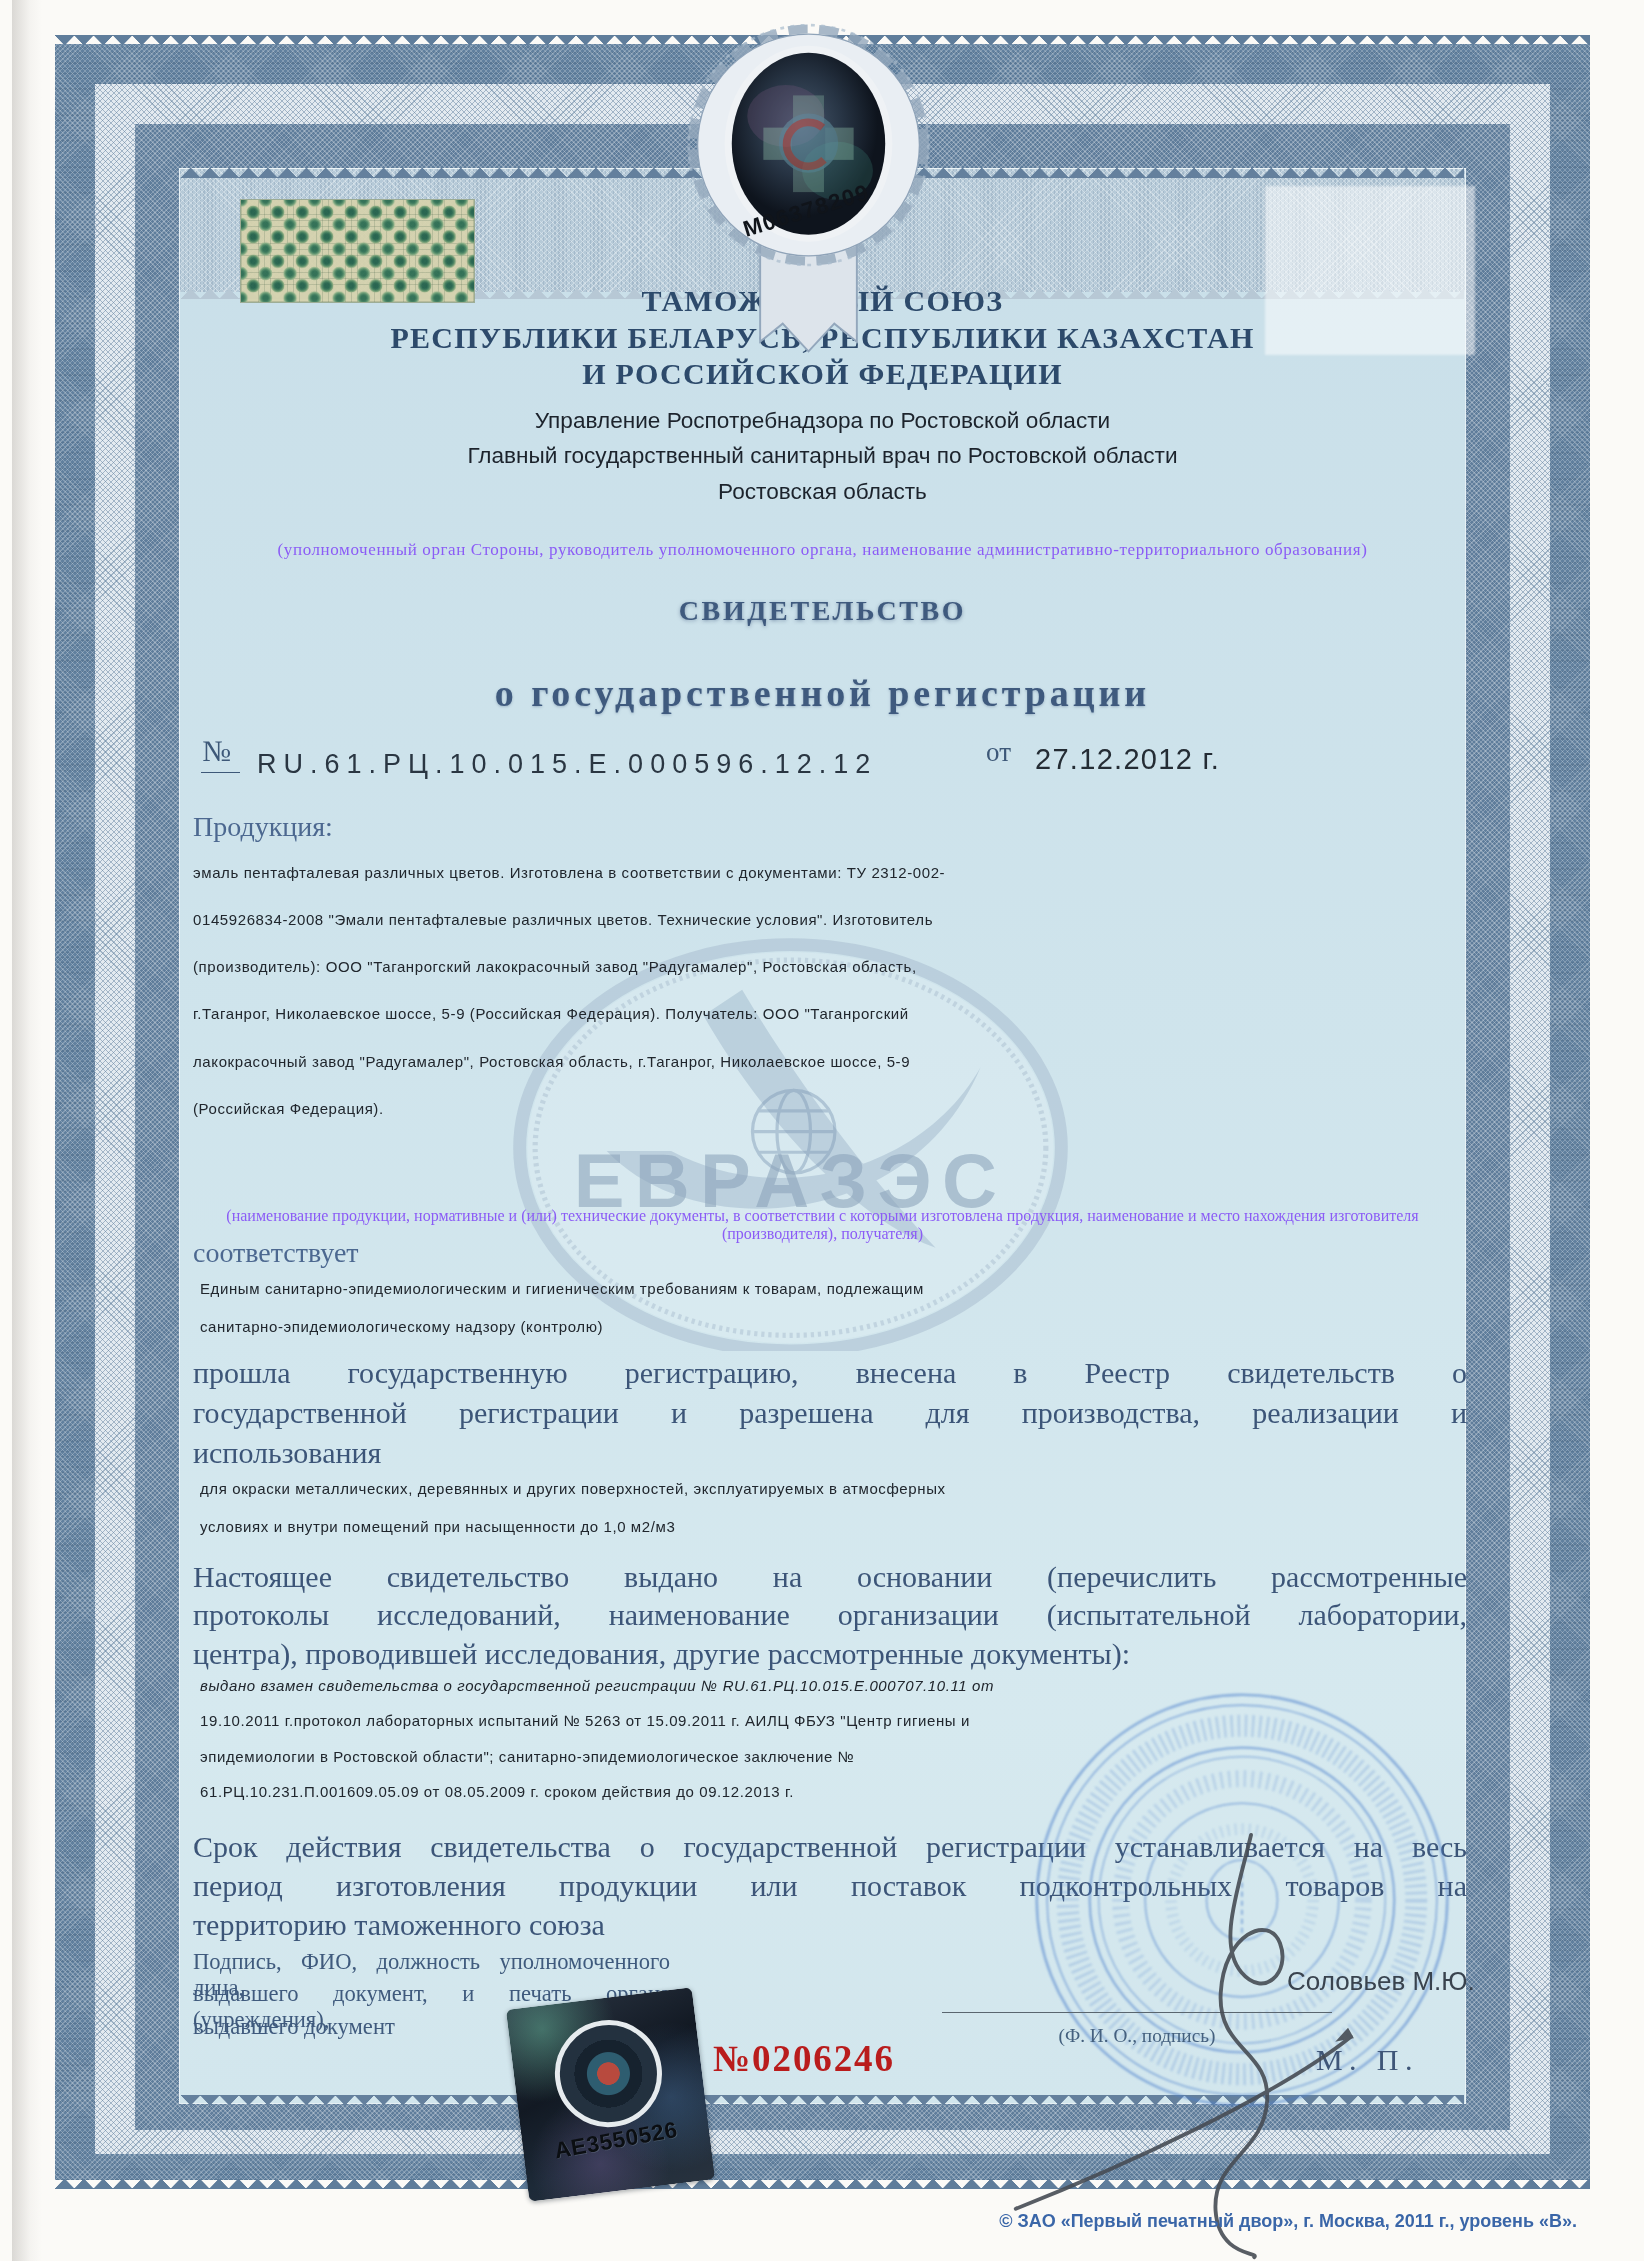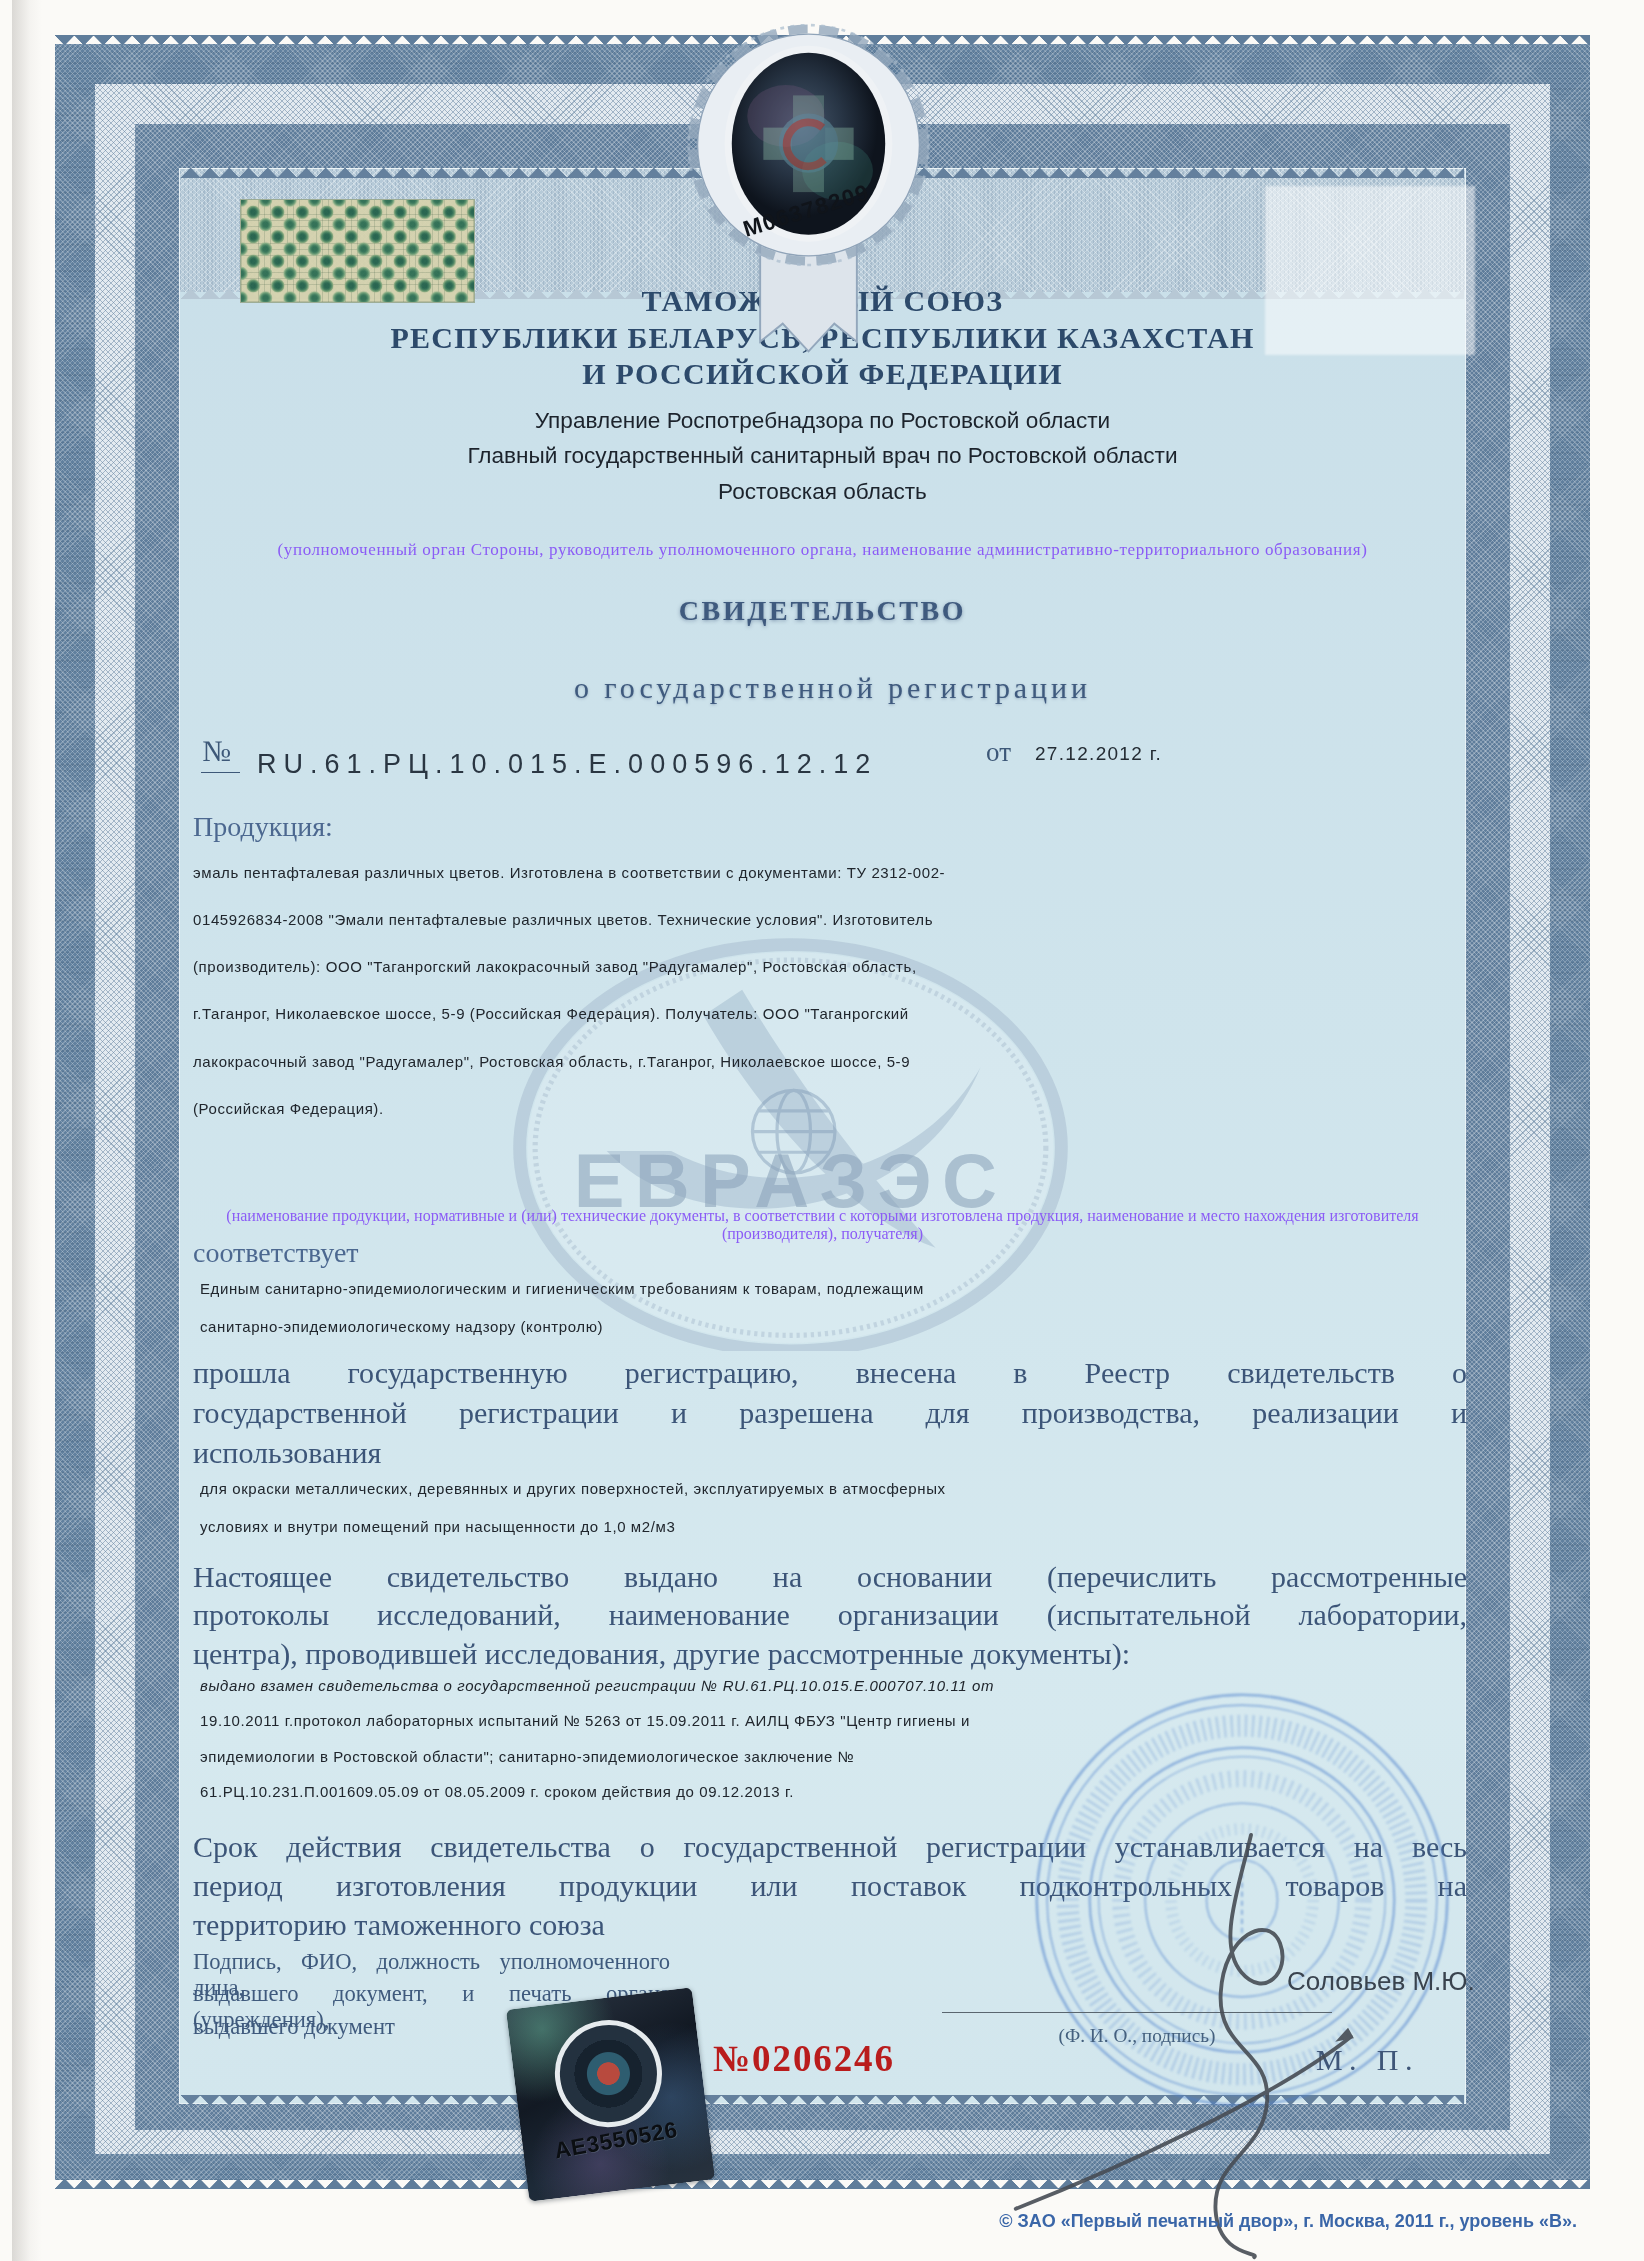--- a/index.html
+++ b/index.html
@@ -72,22 +72,22 @@
     font-size:22.6px; letter-spacing:0.6px; color:#0b0e12; text-shadow:0.6px 0.6px 0 rgba(150,170,180,.35); }
 
   
   .abs { position:absolute; }
   .ctr { left:181px; width:1283px; text-align:center; }
   .heading { font-weight:bold; color:#2d4a6b; font-size:30px; letter-spacing:1.3px; }
   .typed { font-family:"Liberation Sans",sans-serif; color:#1c232c; font-size:22.6px; }
   .caption { color:#8b5cf6; }
   .title { font-weight:bold; color:#3f5a7e; font-size:28px; letter-spacing:2.6px;
     text-shadow:0 0.6px 3.9px rgba(63,90,126,.5); }
-  .subtitle { font-weight:normal; color:#3f5a7e; font-size:30px; letter-spacing:3.9px;
-    text-shadow:0 0.6px 2.6px rgba(63,90,126,.35);margin-left:10px; }
+  .subtitle { font-weight:bold; color:#3f5a7e; font-size:38px; letter-spacing:3.9px;
+    text-shadow:0 0.6px 2.6px rgba(63,90,126,.35); }
   .formserif { color:#4c6890; font-size:28px; }
   .bodysans { font-family:"Liberation Sans",sans-serif; color:#20262d; font-size:15px; letter-spacing:0.6px; }
   .bigserif { color:#3c5578; font-size:30px; }
   .jl { text-align:justify; text-align-last:justify; }
   .serial { font-weight:bold; color:#b91c1c; font-size:37px; letter-spacing:1.9px; }
   .footer { position:absolute; right:68px; top:2211px; font-family:"Liberation Sans",sans-serif;
     font-weight:bold; color:#3a66a8; font-size:18px; }
   .sigline { position:absolute; left:942px; top:2012px; width:390px; border-top:1.9px solid #5a666f; }
 </style>
 </head>
@@ -139,21 +139,21 @@
   <div class="abs ctr typed" style="top:479px;">Ростовская область</div>
 
   <div class="abs ctr caption" style="top:540px; font-size:17px; letter-spacing:0.6px;">(уполномоченный орган Стороны, руководитель уполномоченного органа, наименование административно-территориального образования)</div>
 
   <div class="abs ctr title" style="top:595px;">СВИДЕТЕЛЬСТВО</div>
   <div class="abs ctr subtitle" style="top:671px;">о государственной регистрации</div>
 
   <div class="abs" style="left:201px; top:734px; font-size:30px; color:#3d5878; border-bottom:1.9px solid #3d5878; padding:0 9px 3.9px 1.3px;">№</div>
   <div class="abs" style="left:257px; top:749px; font-family:'Liberation Sans',sans-serif; font-size:27px; letter-spacing:7px; color:#2a3642;">RU.61.РЦ.10.015.Е.000596.12.12</div>
   <div class="abs" style="left:986px; top:737px; font-size:27px; color:#3d5878;">от</div>
-  <div class="abs" style="left:1035px; top:743px; font-family:'Liberation Sans',sans-serif; font-size:19px; letter-spacing:1.3px; color:#242c34;">27.12.2012 г.</div>
+  <div class="abs" style="left:1035px; top:743px; font-family:'Liberation Sans',sans-serif; font-size:29px; letter-spacing:1.3px; color:#242c34;">27.12.2012 г.</div>
 
   <div class="abs formserif" style="left:193px; top:811px;">Продукция:</div>
   <div class="abs bodysans" style="left:193px; top:864px; width:1280px;">эмаль пентафталевая различных цветов. Изготовлена в соответствии с документами: ТУ 2312-002-</div>
   <div class="abs bodysans" style="left:193px; top:911px; width:1280px;">0145926834-2008 "Эмали пентафталевые различных цветов. Технические условия". Изготовитель</div>
   <div class="abs bodysans" style="left:193px; top:958px; width:1280px;">(производитель): ООО "Таганрогский лакокрасочный завод "Радугамалер", Ростовская область,</div>
   <div class="abs bodysans" style="left:193px; top:1005px; width:1280px;">г.Таганрог, Николаевское шоссе, 5-9 (Российская Федерация).  Получатель: ООО "Таганрогский</div>
   <div class="abs bodysans" style="left:193px; top:1053px; width:1280px;">лакокрасочный завод "Радугамалер", Ростовская область, г.Таганрог, Николаевское шоссе, 5-9</div>
   <div class="abs bodysans" style="left:193px; top:1100px; width:1280px;">(Российская Федерация).</div>
 
   <div class="abs ctr caption" style="top:1207px; font-size:16px;">(наименование продукции, нормативные и (или) технические документы, в соответствии с которыми изготовлена продукция, наименование и место нахождения изготовителя (производителя), получателя)</div>

